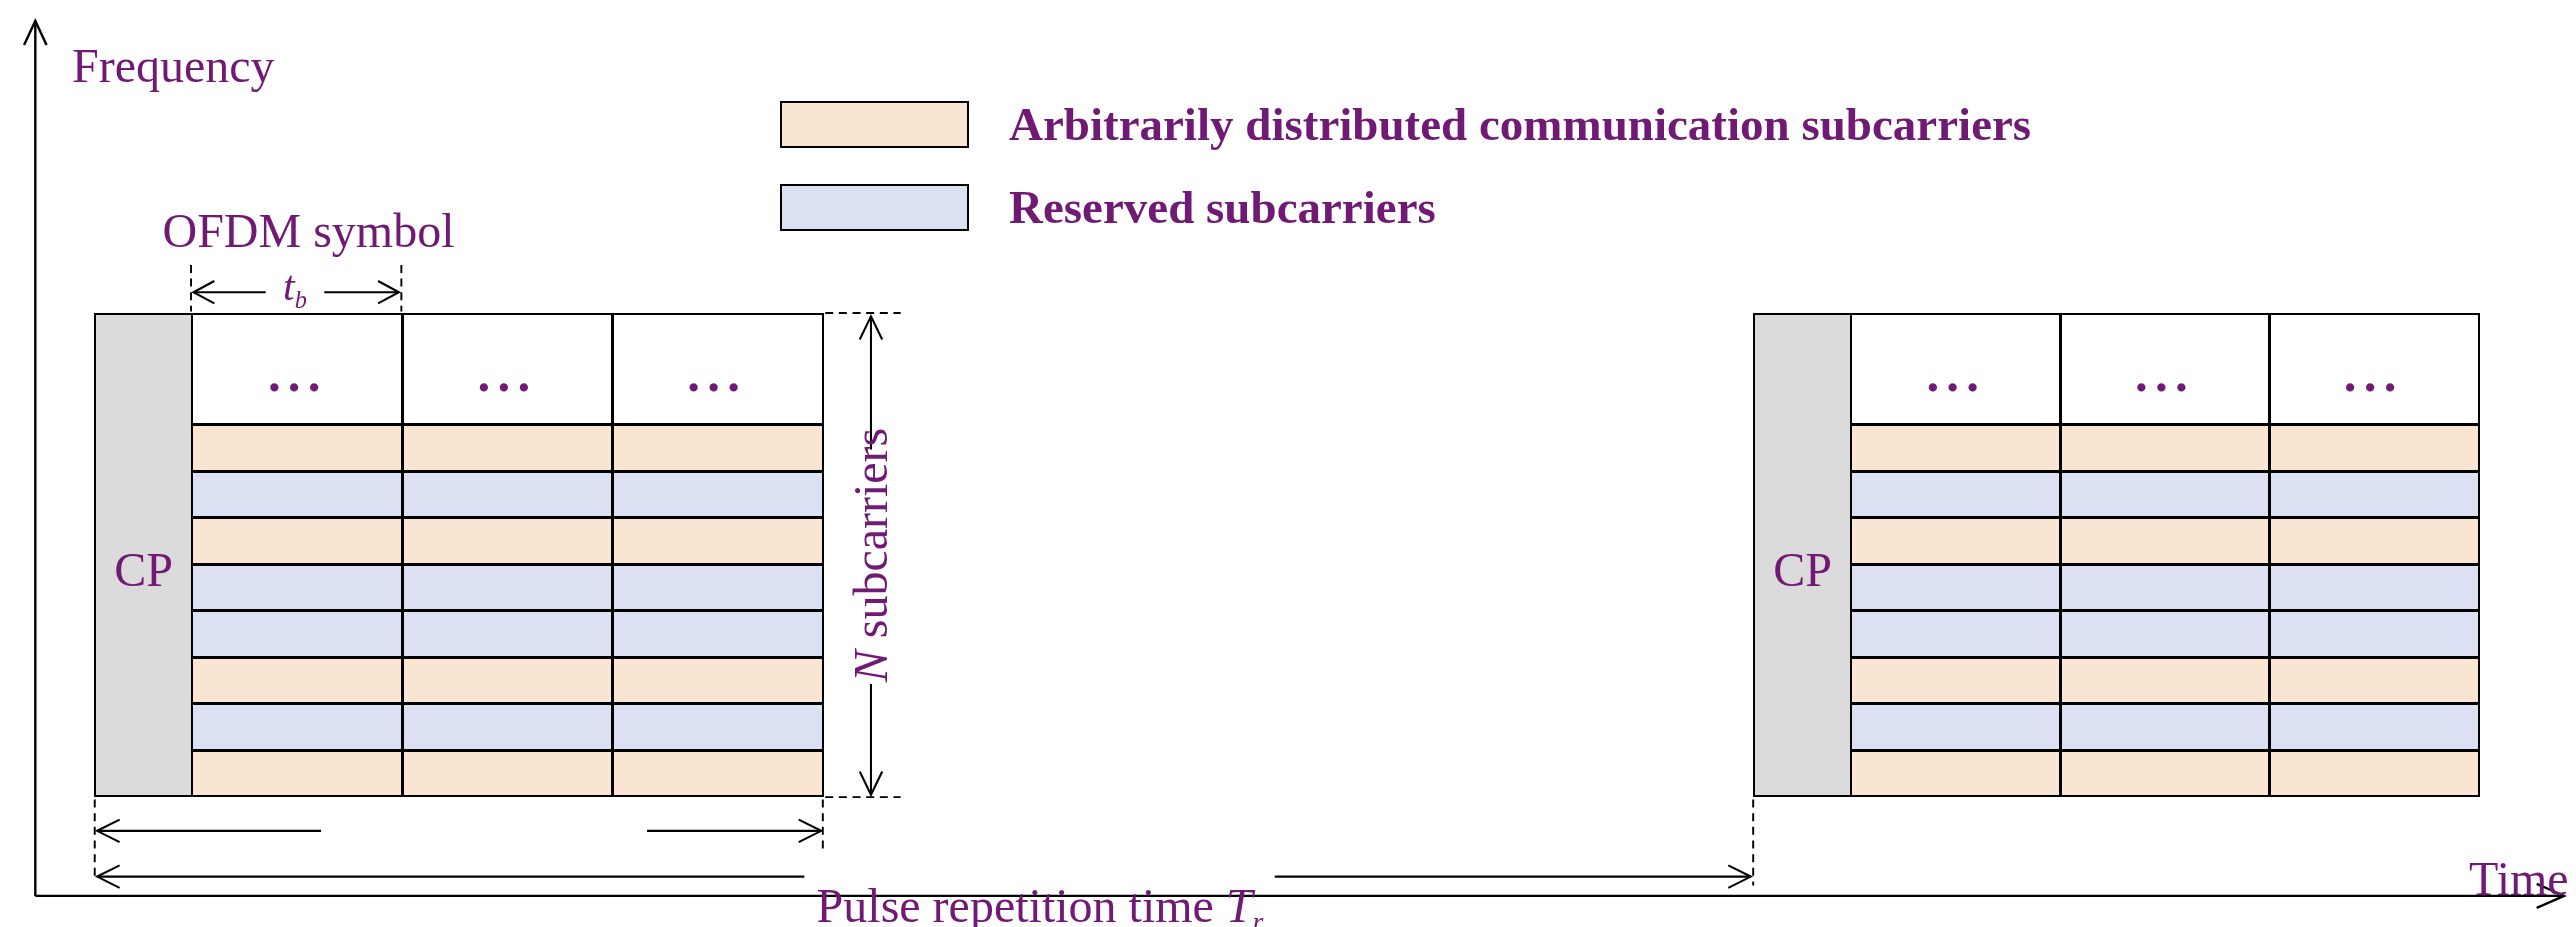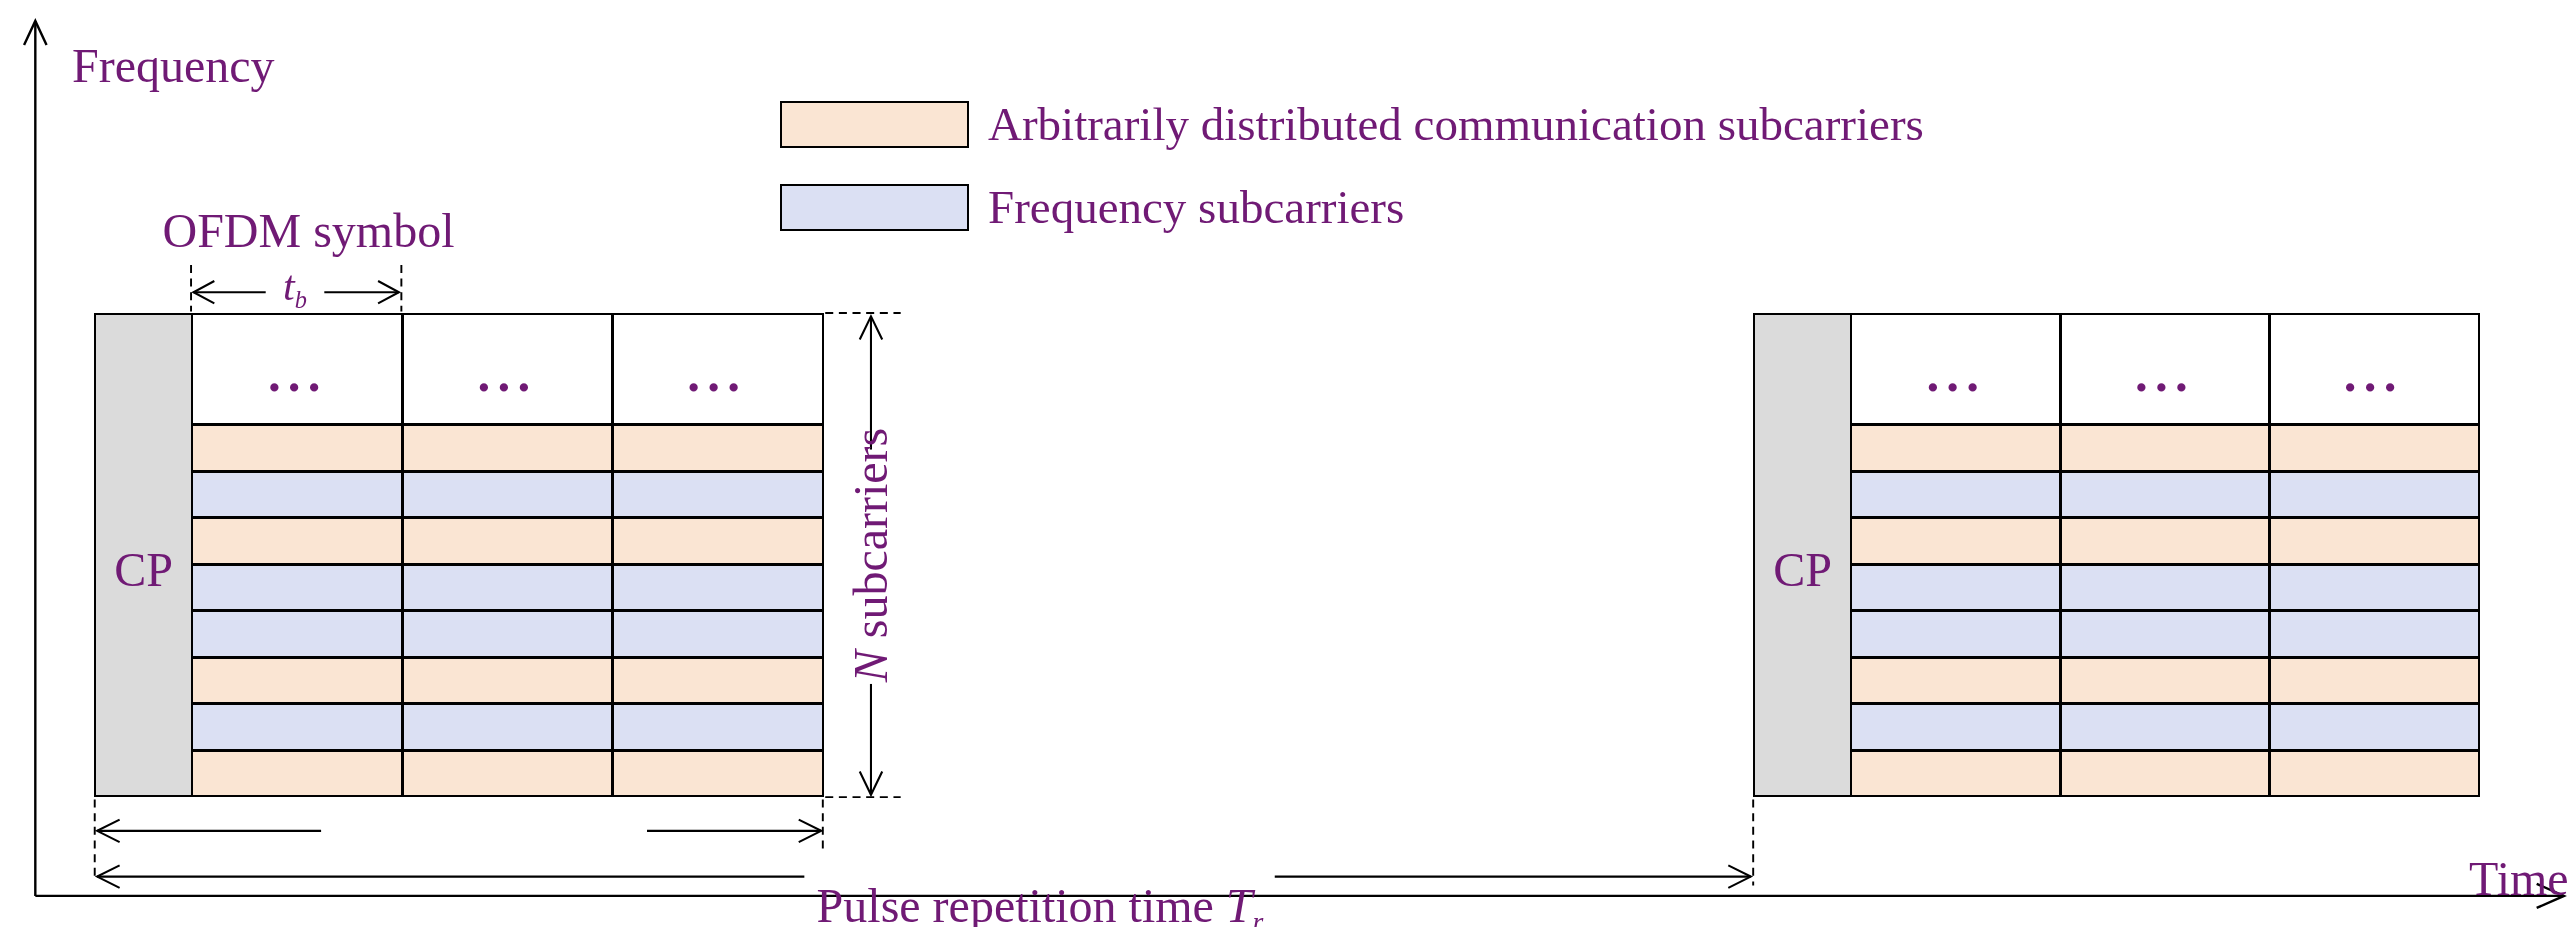--- a/index.html
+++ b/index.html
@@ -28,21 +28,21 @@
   }
   
   .label { position:absolute; font-size:48px; line-height:1.08; white-space:nowrap; z-index:6; }
   .ctr { transform:translate(-50%,-50%); }
   .rot { transform:translate(-50%,-50%) rotate(-90deg); }
   i { font-style:italic; }
   sub.sb { font-size:0.58em; font-style:italic; line-height:0; vertical-align:-0.32em; }
   
   .legend-row { position:absolute; display:flex; align-items:center; z-index:6; }
   .swatch { flex:none; width:189px; height:47px; box-sizing:border-box; border:2.4px solid #000; }
-  .legend-label { margin-left:19px; font-size:47px; white-space:nowrap; }
+  .legend-label { margin-left:40px; font-size:47px; white-space:nowrap;font-weight:bold; }
   
   .overlay { position:absolute; left:0; top:0; z-index:5; pointer-events:none; }
   .overlay path, .overlay line { stroke:#000; fill:none; }
   .solid  { stroke-width:3px; }
   .arrow  { stroke-width:2.6px; }
   .dashed { stroke-width:2.4px; stroke-dasharray:10 7; }
 </style>
 </head>
 <body>
 
@@ -88,21 +88,21 @@
 
   <div class="label" style="left:72px; top:40px;">Frequency</div>
   <div class="label" style="left:2469px; top:837px;margin-top:16px;">Time</div>
 
   <div class="legend-row" style="left:780px; top:97px;">
     <span class="swatch" style="background: rgb(250, 229, 211);"></span>
     <span class="legend-label">Arbitrarily distributed communication subcarriers</span>
   </div>
   <div class="legend-row" style="left:780px; top:180px;">
     <span class="swatch" style="background: rgb(219, 224, 243);"></span>
-    <span class="legend-label">Frequency subcarriers</span>
+    <span class="legend-label">Reserved subcarriers</span>
   </div>
 
   <div class="label" style="left:140px; top:205px; width:337px; text-align:center;">OFDM symbol</div>
 
   <div class="label ctr" style="left:295px; top:287px; font-size:42px;"><i>t</i><sub class="sb">b</sub></div>
 
   <div class="label rot" style="left:871px; top:555px;"><i>N</i><span> subcarriers</span></div>
 
 
   <div class="label ctr" style="left:1040px; top:870px;margin-top:36px;"><span>Pulse repetition time </span><i>T</i><sub class="sb">r</sub></div>

